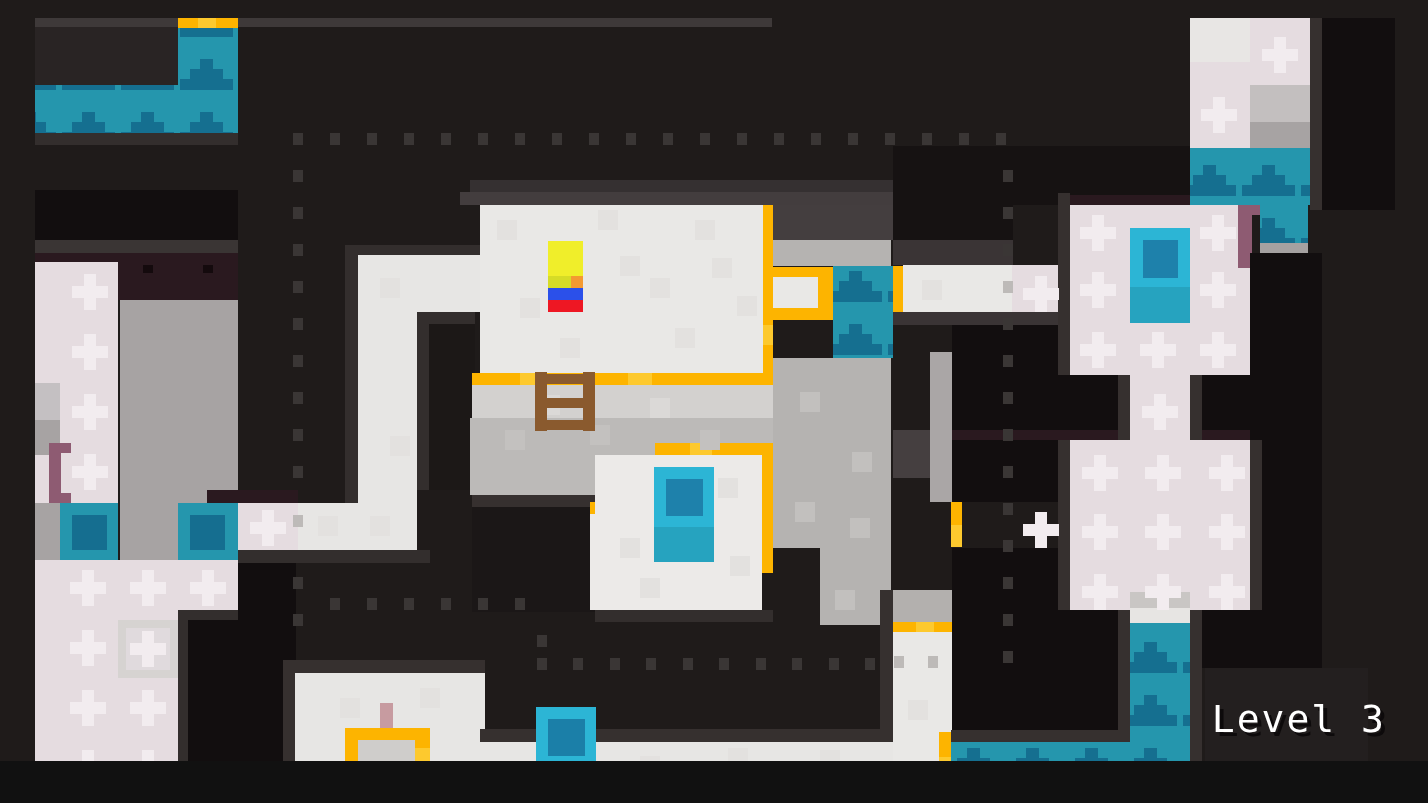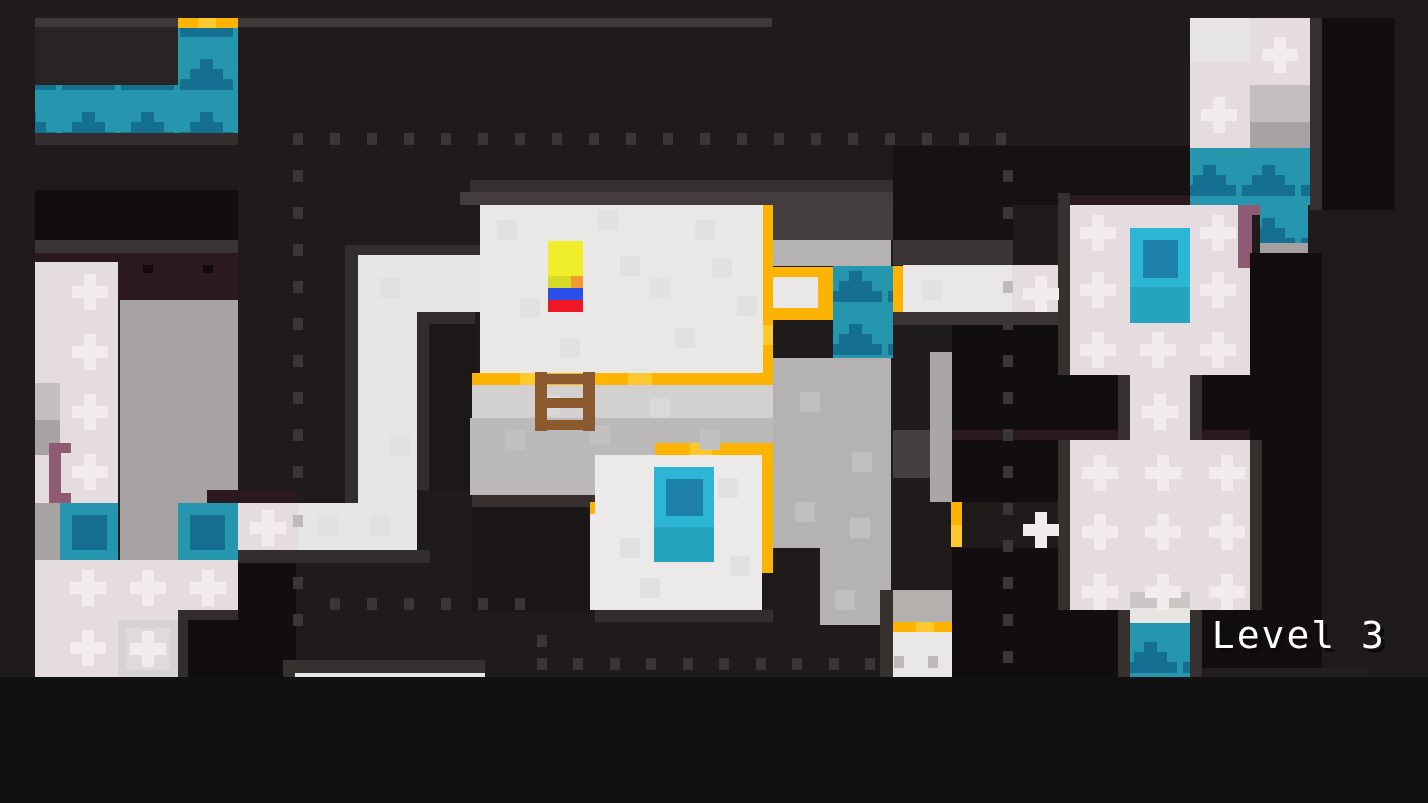--- a/index.html
+++ b/index.html
@@ -1,16 +1,16 @@
 <!DOCTYPE html>
 <html><head>
 <meta charset="utf-8">
 <style>
   html,body{margin:0;padding:0;background:#111;}
-  .stage{position:relative;width:1428px;height:677px;overflow:hidden;background:#4c1d95;
+  .stage{position:relative;width:1428px;height:761px;overflow:hidden;background:#4c1d95;
          font-family:"DejaVu Sans Mono",monospace;}
   .stage svg{position:absolute;left:0;top:0;display:block;}
   .hud-level{position:absolute;right:42px;bottom:20px;color:#ffffff;font-size:38px;
              letter-spacing:2px;font-family:"DejaVu Sans Mono",monospace;
              text-shadow:4px 4px 0 #0d0a0b;user-select:none;}
 </style>
 </head>
 <body>
 
 <div class="stage">

